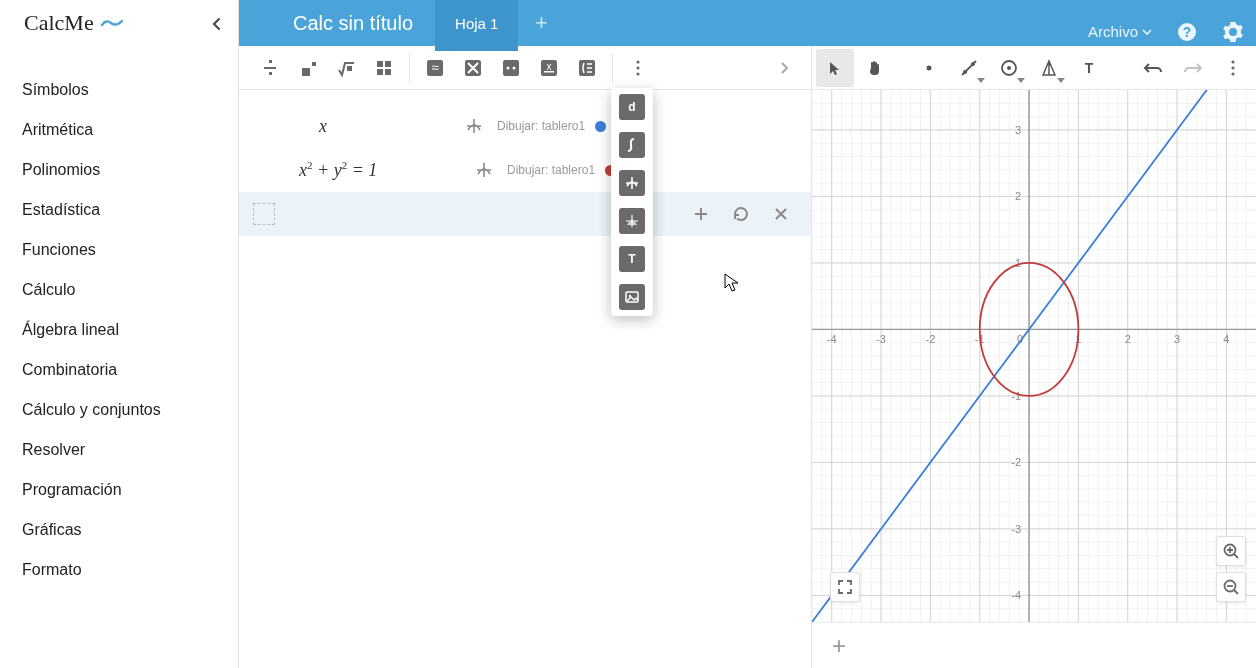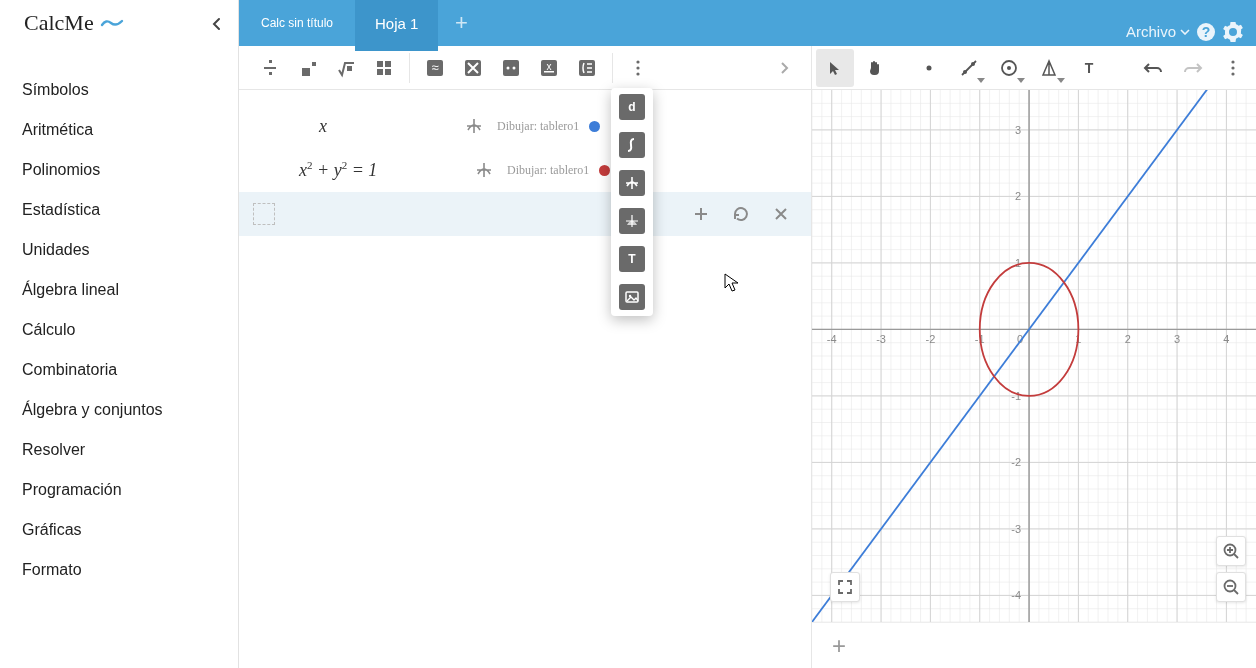--- a/index.html
+++ b/index.html
@@ -10,24 +10,24 @@
   .logo-row { height:46px; display:flex; align-items:center; padding-left:24px; }
   .logo-text { font-family: Georgia, 'Times New Roman', serif; font-size:22px; font-weight:500; color:#222; }
   .logo-wave { display:inline-block; margin-left:6px; }
   .logo-wave svg { vertical-align:-2px; }
   .collapse-btn { position:absolute; top:14px; right:12px; width:20px; height:20px; display:flex; align-items:center; justify-content:center; color:#555; cursor:pointer;}
   .side-list { padding: 24px 0 0 22px; }
   .side-item { font-size:16px; color:#222; padding:11px 0; cursor:pointer; }
   
   .main { flex:1; height:668px; display:flex; flex-direction:column; min-width:0;}
   .topbar { height:46px; background:#4aa4d9; display:flex; align-items:center; color:#fff; position:relative;}
-  .title { font-size:12px; padding:0 22px; }
+  .title { font-size:20px; padding:0 22px;margin-left:32px; }
   .tab { background:#3d95cb; height:55px; display:flex; align-items:center; padding:0 20px; font-size:15px; color:#fff; }
   .tab-add { width:46px; height:46px; display:flex; align-items:center; justify-content:center; color:#cfe7f5; font-size:22px; cursor:pointer;}
-  .top-right { position:absolute; right:12px; top:0; height:63px; display:flex; align-items:center; gap:5px;}
+  .top-right { position:absolute; right:12px; top:0; height:63px; display:flex; align-items:center; gap:24px;}
   .archivo { font-size:15px; color:#eaf4fb; display:flex; align-items:center; gap:4px; cursor:pointer;}
   .top-icon { color:#eaf4fb; display:flex; align-items:center; justify-content:center; width:22px; height:22px; cursor:pointer;}
   .top-icon svg { display:block; }
   
   .content { flex:1; display:flex; min-height:0; }
   .editor-col { width:573px; display:flex; flex-direction:column; border-right:1px solid #e6e6e6; position:relative;}
   .tool-row { height:44px; border-bottom:1px solid #e6e6e6; display:flex; align-items:center; }
   .tool-group { display:flex; align-items:center; height:44px; }
   .tool-sep { width:1px; height:30px; background:#e6e6e6; margin:0 6px; }
   .tbtn { width:38px; height:38px; display:flex; align-items:center; justify-content:center; color:#5b5b5b; cursor:pointer; border-radius:3px;}
@@ -38,21 +38,21 @@
   .popup .pbtn { width:26px; height:26px; background:#6a6a6a; border-radius:3px; display:flex; align-items:center; justify-content:center; color:#fff; cursor:pointer;}
   .popup .pbtn svg { display:block; }
   
   .exprs { padding-top:14px; }
   .expr-row { height:44px; display:flex; align-items:center; padding-left:60px; font-family: 'Times New Roman', serif; position:relative;}
   .expr-row.sel { background:#ebf3f8; }
   .sel-box { position:absolute; left:14px; width:22px; height:22px; border:1px dashed #bfbfbf;}
   .expr-math { font-size:18px; font-style:italic; color:#333; min-width:140px; }
   .expr-math sup { font-size:11px; font-style:normal; }
   .draw-icon { width:30px; display:flex; justify-content:center; color:#7d7d7d; }
-  .draw-label { font-size:12px; color:#9a9a9a; font-style:normal; font-family:Liberation Serif, serif; margin-left:8px; }
+  .draw-label { font-size:12px; color:#9a9a9a; font-style:normal; font-family:Liberation Sans, sans-serif; margin-left:8px; }
   .color-dot { width:11px; height:11px; border-radius:50%; margin-left:10px; }
   .row-actions { position:absolute; right:20px; display:flex; gap:20px; color:#8d8d8d;}
   .row-act { width:20px; height:20px; display:flex; align-items:center; justify-content:center; cursor:pointer;}
   
   .graph-col { flex:1; display:flex; flex-direction:column; min-width:0;}
   .graph-tool { height:44px; border-bottom:1px solid #e6e6e6; display:flex; align-items:center; padding:0 4px; gap:2px;}
   .graph-tool .gbtn { width:38px; height:38px; display:flex; align-items:center; justify-content:center; color:#5b5b5b; cursor:pointer; position:relative;}
   .gbtn.active { background:#e8e8e8; border-radius:3px;}
   .gbtn .dd { position:absolute; bottom:4px; right:3px; border-left:4px solid transparent; border-right:4px solid transparent; border-top:5px solid #888;}
   .gspacer { flex:1; }
@@ -78,25 +78,25 @@
   <div class="collapse-btn">
     <svg width="10" height="14" viewBox="0 0 10 14">
         <path d="M8 2 L3 7 L8 12" stroke="#444" stroke-width="2" fill="none" stroke-linecap="round"></path>
       </svg>
   </div>
   <div class="side-list">
     <div class="side-item">Símbolos</div>
     <div class="side-item">Aritmética</div>
     <div class="side-item">Polinomios</div>
     <div class="side-item">Estadística</div>
-    <div class="side-item">Unidades</div>
+    <div class="side-item">Funciones</div>
+    <div class="side-item">Cálculo</div>
     <div class="side-item">Álgebra lineal</div>
-    <div class="side-item">Cálculo</div>
     <div class="side-item">Combinatoria</div>
-    <div class="side-item">Álgebra y conjuntos</div>
+    <div class="side-item">Cálculo y conjuntos</div>
     <div class="side-item">Resolver</div>
     <div class="side-item">Programación</div>
     <div class="side-item">Gráficas</div>
     <div class="side-item">Formato</div>
   </div>
 </div>
 
 <div class="main">
 
   <div class="topbar">

